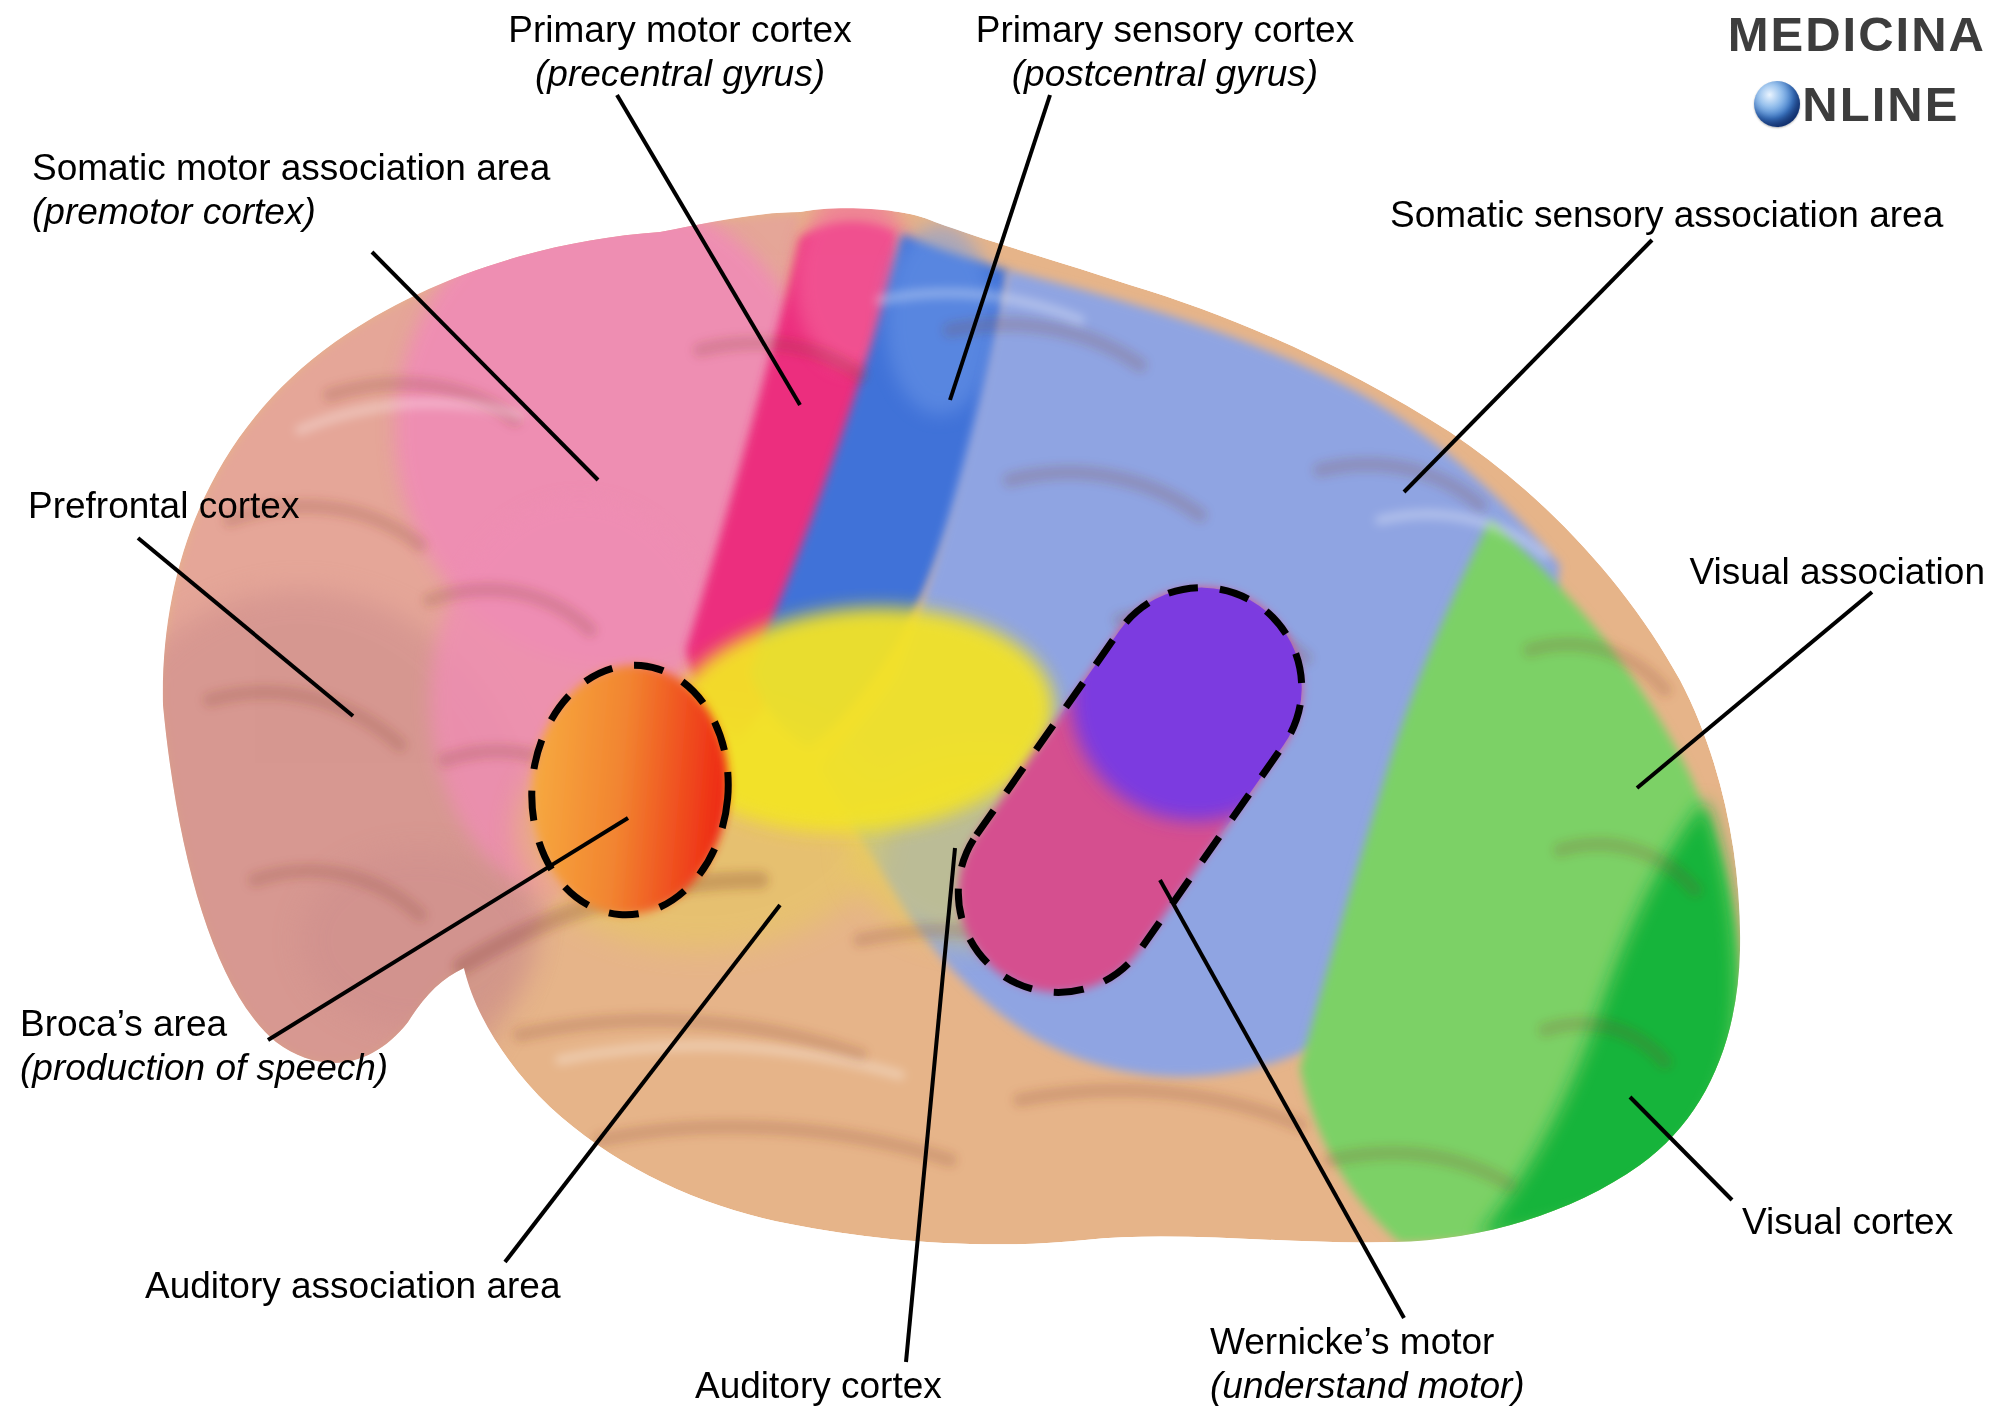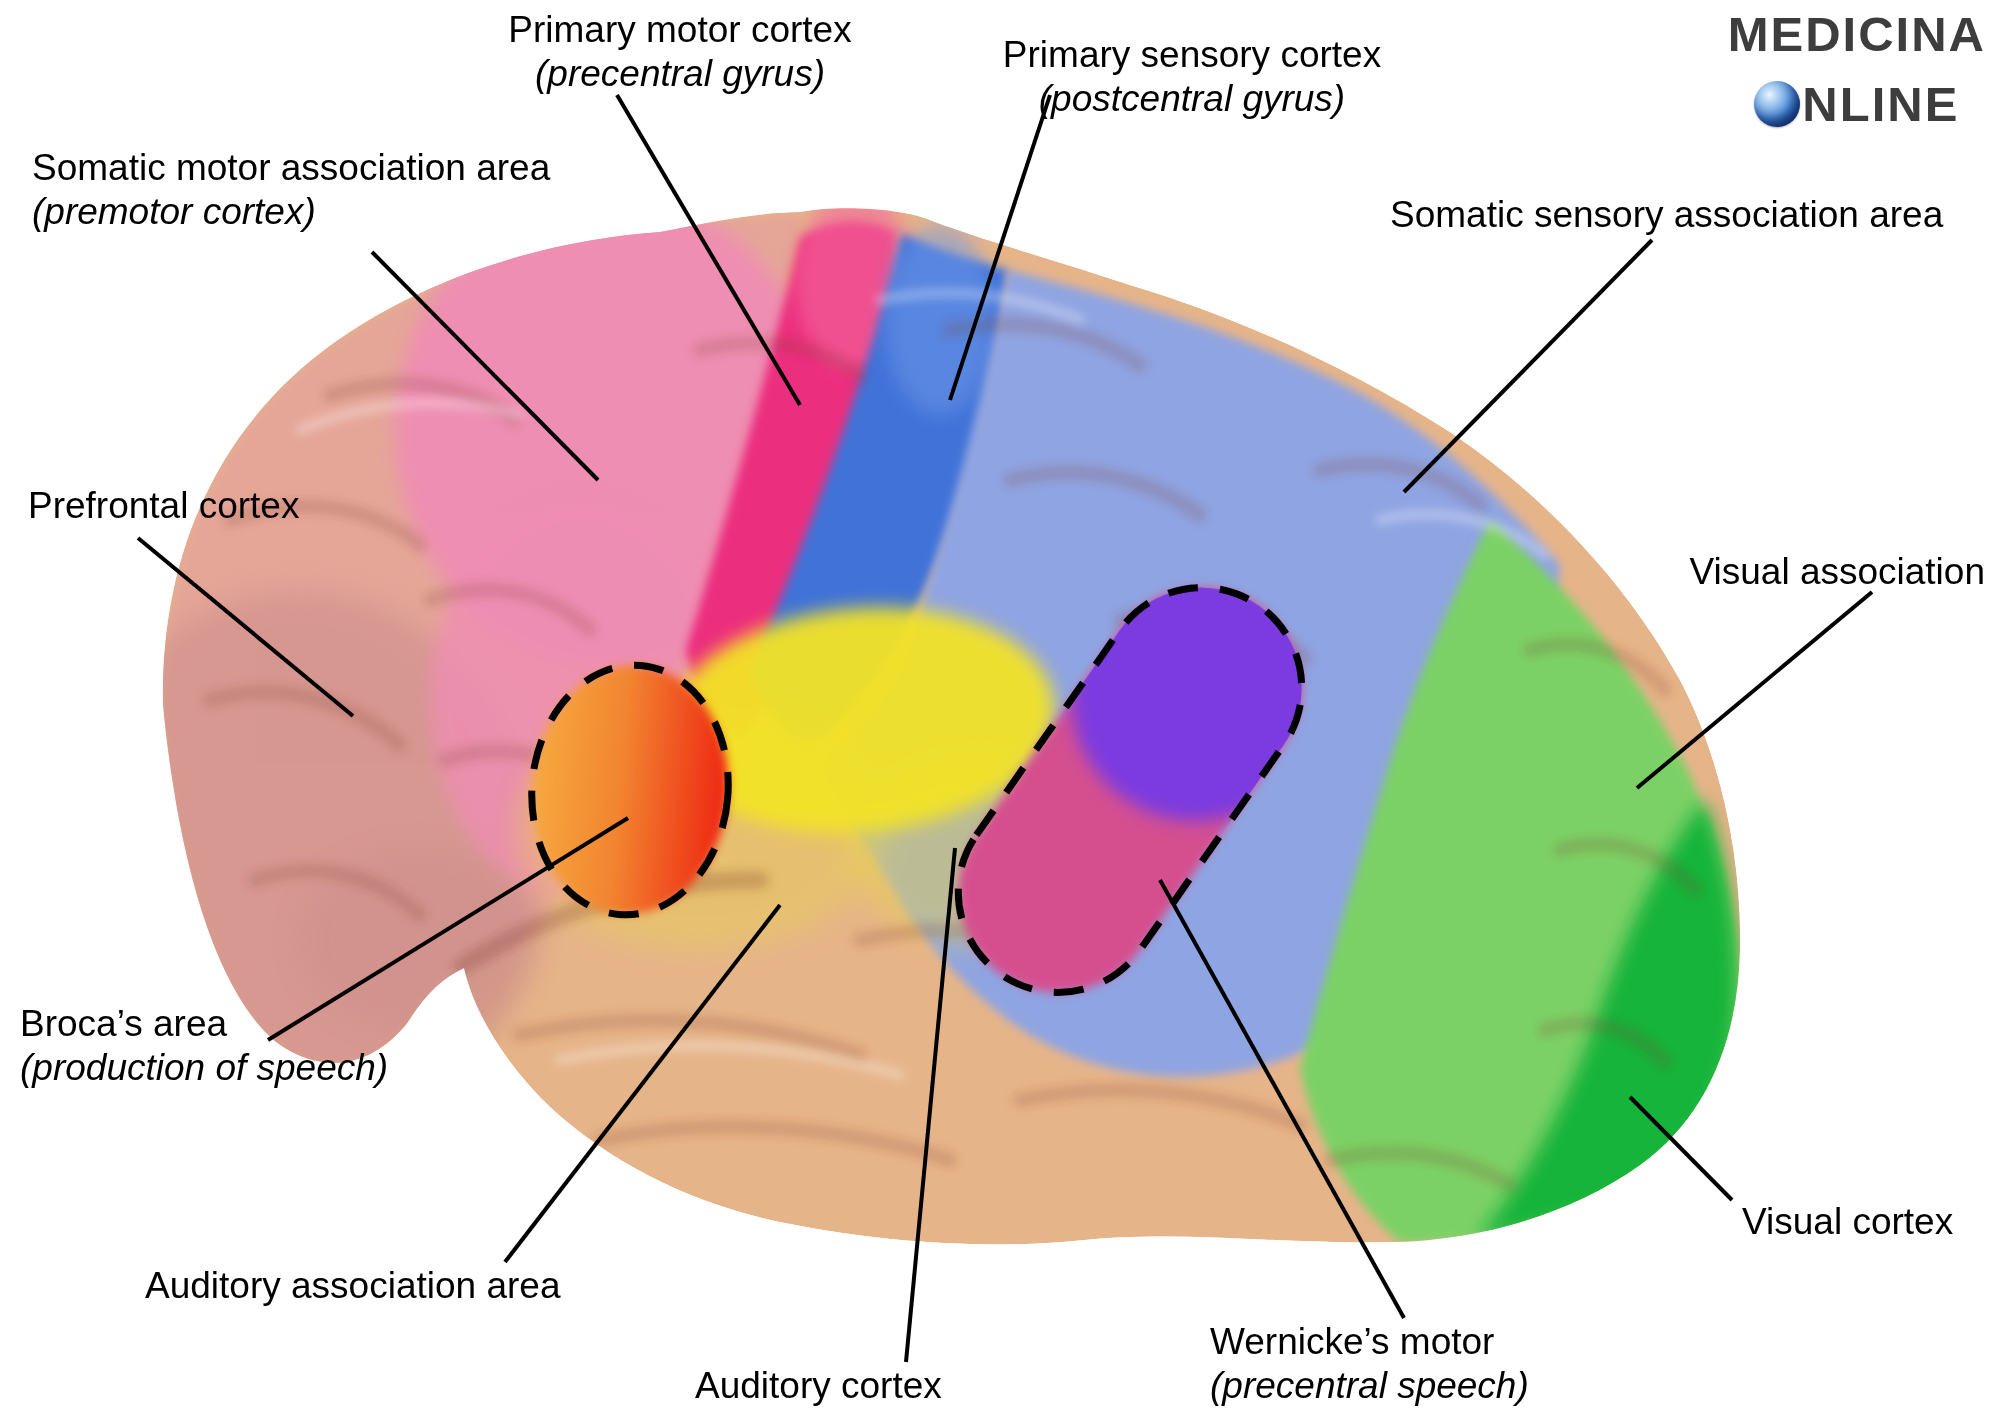--- a/index.html
+++ b/index.html
@@ -2,21 +2,21 @@
 <html><head>
 <meta charset="utf-8">
 <style>
   html,body{margin:0;padding:0;background:#fff;}
   .stage{position:relative;width:2000px;height:1423px;background:#fff;overflow:hidden;
          font-family:"Liberation Sans",sans-serif;}
   svg{position:absolute;left:0;top:0;}
   .lbl{position:absolute;color:#000000;font-size:37px;line-height:1.18;white-space:nowrap;}
   .lbl .sub{font-style:italic;}
   .lp-motor{left:380px;top:8px;width:600px;text-align:center;}
-  .lp-sensory{left:892px;top:8px;width:600px;text-align:center;margin-top:25px;}
+  .lp-sensory{left:865px;top:8px;width:600px;text-align:center;}
   .lp-smotor{left:32px;top:146px;}
   .lp-ssensory{left:1390px;top:193px;}
   .lp-prefrontal{left:28px;top:484px;}
   .lp-visassoc{left:1585px;top:550px;width:400px;text-align:right;}
   .lp-broca{left:20px;top:1002px;}
   .lp-audassoc{left:145px;top:1264px;}
   .lp-audcortex{left:695px;top:1364px;}
   .lp-wernicke{left:1210px;top:1320px;}
   .lp-viscortex{left:1742px;top:1200px;}
   .logo{position:absolute;top:6px;right:14px;display:flex;align-items:center;gap:14px;
@@ -167,21 +167,21 @@
     <div class="sub">(production of speech)</div>
   </div>
   <div class="lbl lp-audassoc">
     <div>Auditory association area</div>
   </div>
   <div class="lbl lp-audcortex">
     <div>Auditory cortex</div>
   </div>
   <div class="lbl lp-wernicke">
     <div>Wernicke’s motor</div>
-    <div class="sub">(precentral speech)</div>
+    <div class="sub">(understand motor)</div>
   </div>
   <div class="lbl lp-viscortex">
     <div>Visual cortex</div>
   </div>
 
   <div class="logo">
     <span>MEDICINA</span>
     <span class="word">
       <span class="globe"></span>
       <span>NLINE</span>

